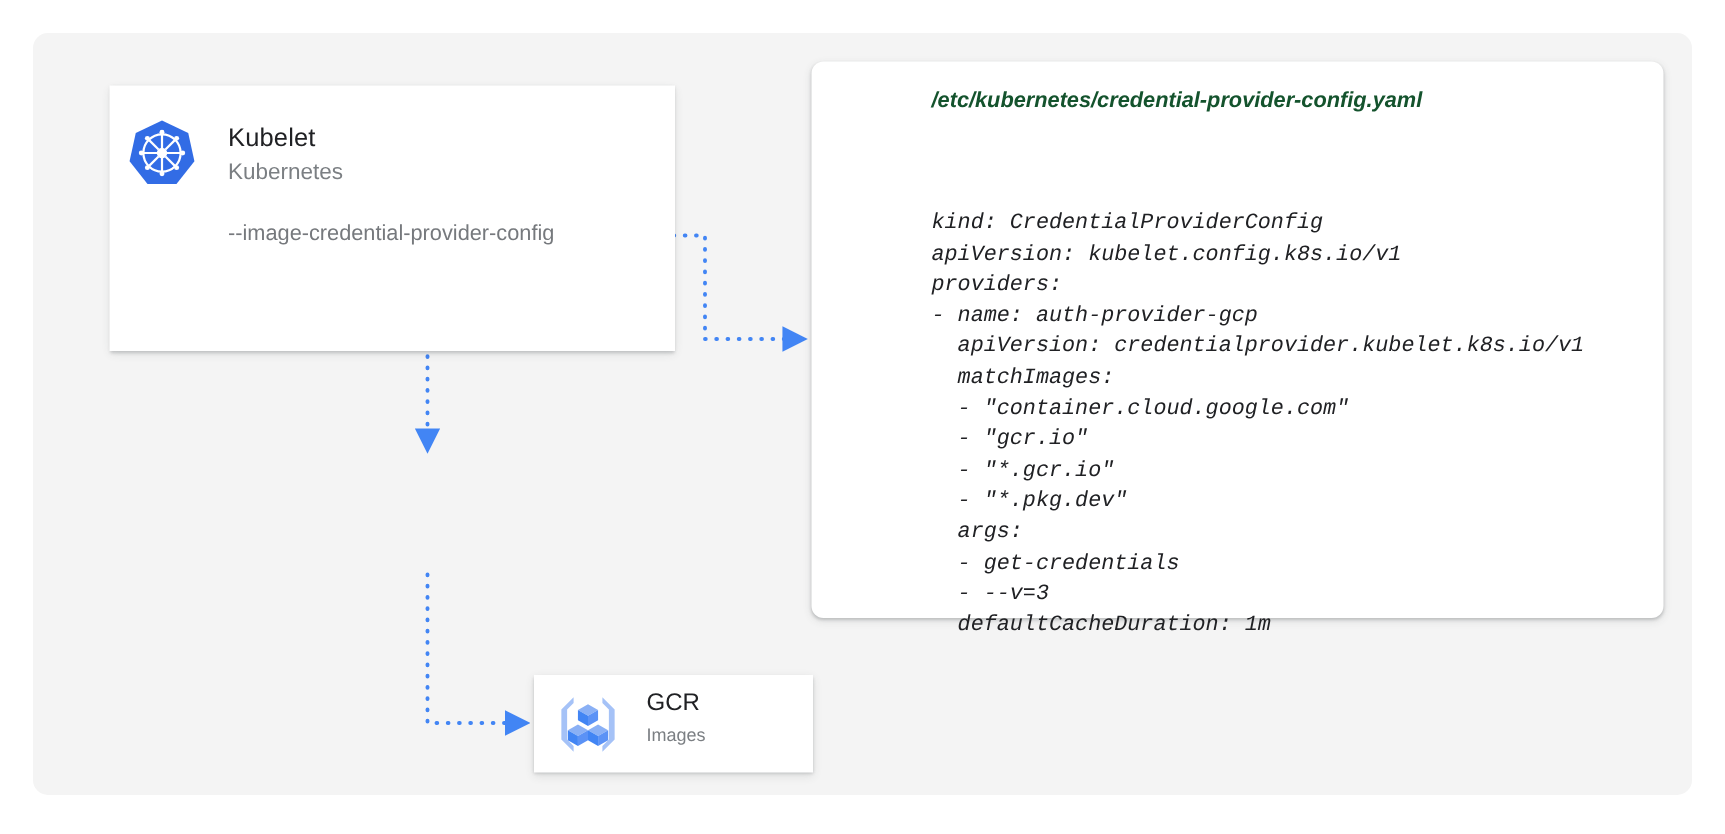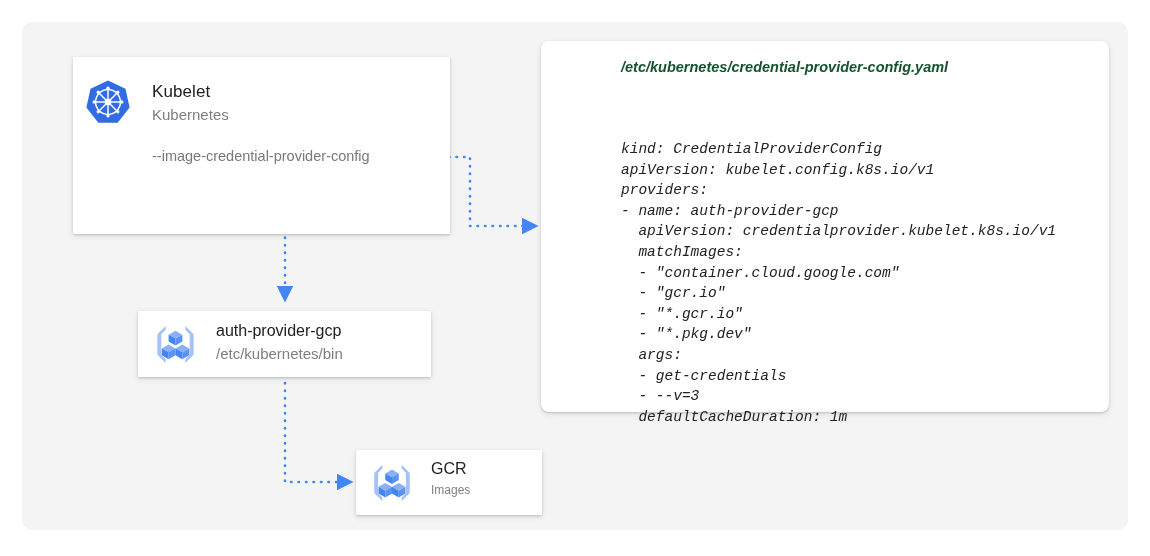--- a/index.html
+++ b/index.html
@@ -232,41 +232,20 @@
         <circle cx="71.2" cy="71.2" r="3.6"></circle>
         <circle cx="71.2" cy="28.8" r="3.6"></circle>
         <circle cx="28.8" cy="71.2" r="3.6"></circle>
       </g>
     </svg>
     <div class="title">Kubelet</div>
     <div class="subtitle">Kubernetes</div>
     <div class="flag1">--image-credential-provider-config</div>
   </div>
 
-  <div class="card" id="auth-card">
-    <svg class="gcp-icon" viewBox="0 0 100 100">
-      <g fill="#a5c2f7">
-        <path d="M30 12 L30 20 L21 29 L21 71 L30 80 L30 88 L13 71 L13 29 Z"></path>
-        <path d="M70 12 L70 20 L79 29 L79 71 L70 80 L70 88 L87 71 L87 29 Z"></path>
-      </g>
-      <g>
-        <path d="M50 22 L64 30 L50 38 L36 30 Z" fill="#8ab0f5"></path>
-        <path d="M36 30 L50 38 L50 52 L36 44 Z" fill="#4285f4"></path>
-        <path d="M64 30 L64 44 L50 52 L50 38 Z" fill="#5b92f6"></path>
-        <path d="M36 50 L50 58 L36 66 L22 58 Z" fill="#8ab0f5"></path>
-        <path d="M22 58 L36 66 L36 80 L22 72 Z" fill="#4285f4"></path>
-        <path d="M50 58 L50 72 L36 80 L36 66 Z" fill="#5b92f6"></path>
-        <path d="M64 50 L78 58 L64 66 L50 58 Z" fill="#8ab0f5"></path>
-        <path d="M50 58 L64 66 L64 80 L50 72 Z" fill="#4285f4"></path>
-        <path d="M78 58 L78 72 L64 80 L64 66 Z" fill="#5b92f6"></path>
-      </g>
-    </svg>
-    <div class="title">auth-provider-gcp</div>
-    <div class="subtitle">/etc/kubernetes/bin</div>
-  </div>
 
   <div class="card" id="gcr-card">
     <svg class="gcp-icon" viewBox="0 0 100 100">
       <g fill="#a5c2f7">
         <path d="M30 12 L30 20 L21 29 L21 71 L30 80 L30 88 L13 71 L13 29 Z"></path>
         <path d="M70 12 L70 20 L79 29 L79 71 L70 80 L70 88 L87 71 L87 29 Z"></path>
       </g>
       <g>
         <path d="M50 22 L64 30 L50 38 L36 30 Z" fill="#8ab0f5"></path>
         <path d="M36 30 L50 38 L50 52 L36 44 Z" fill="#4285f4"></path>

